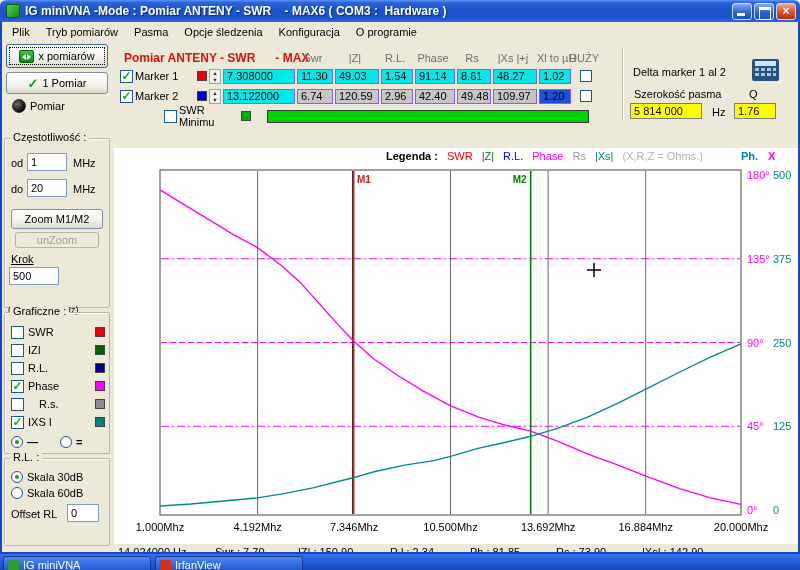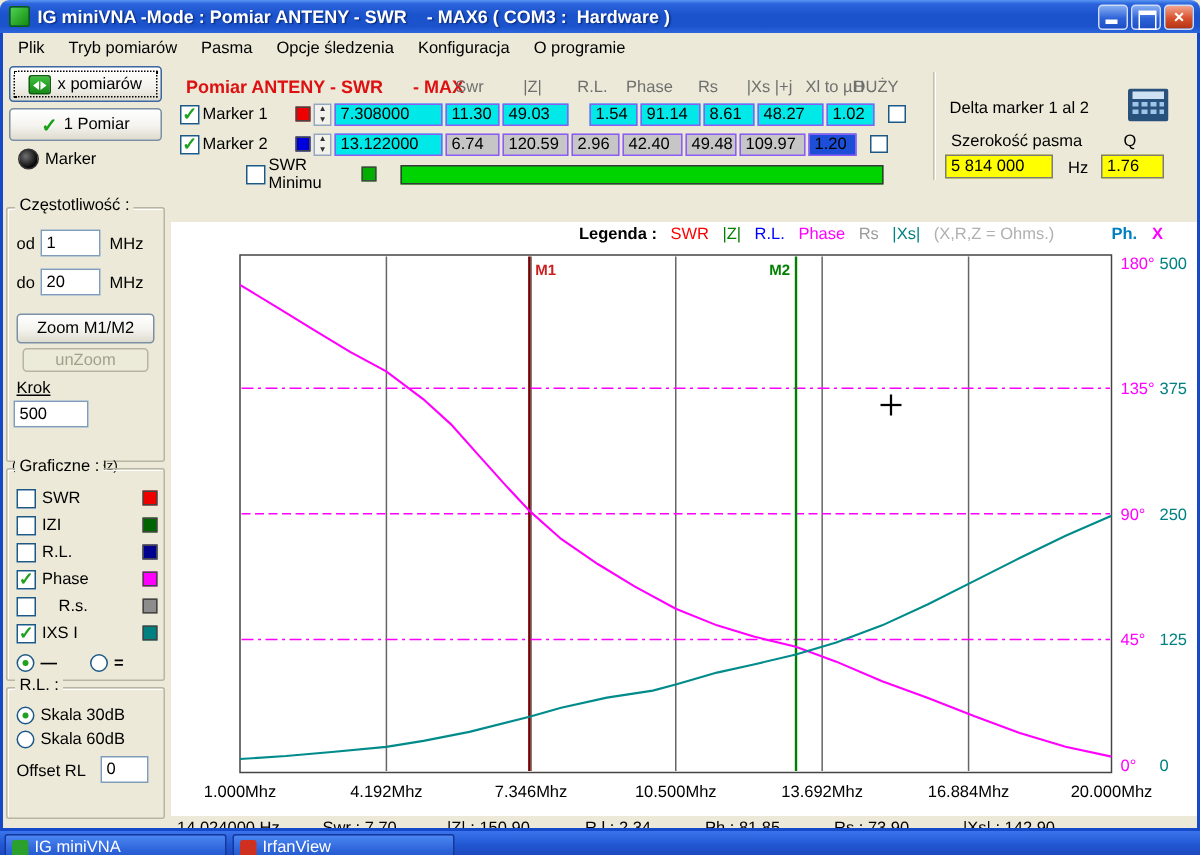--- a/index.html
+++ b/index.html
@@ -119,21 +119,21 @@
 <div class="xpbtn focus abs" style="left:6px;top:44px;width:102px;height:24px;">
   <span class="multi-icon"></span>
   <span>x pomiarów</span>
 </div>
 <div class="xpbtn abs" style="left:6px;top:72px;width:102px;height:22px;">
   <span class="check-glyph">✓</span>
   <span>1 Pomiar</span>
 </div>
 <div class="srow" style="left:12px;top:98px;">
   <span class="pomiar-led"></span>
-  <span>Marker</span>
+  <span>Pomiar</span>
 </div>
 
 <div class="grp" style="left:4px;top:138px;width:106px;height:170px;">
   <span class="grp-title">Częstotliwość :</span>
   <span class="abs" style="left:6px;top:18px;">od</span>
   <input class="tin abs" style="left: 22px; top: 14px; width: 40px; height: 18px;" value="1">
   <span class="abs" style="left:68px;top:18px;">MHz</span>
   <span class="abs" style="left:6px;top:44px;">do</span>
   <input class="tin abs" style="left: 22px; top: 40px; width: 40px; height: 18px;" value="20">
   <span class="abs" style="left:68px;top:44px;">MHz</span>
@@ -221,21 +221,21 @@
   <span class="cb">✓</span>
   <span class="mlabel">Marker 1</span>
   <span class="swatch" style="background-color: rgb(238, 0, 0);"></span>
   <span class="spinner">
     <span>▲</span>
     <span>▼</span>
   </span>
   <span class="cell freq" style="background-color: rgb(0, 232, 232);">7.308000</span>
   <span class="cell w36" style="background-color: rgb(0, 232, 232);">11.30</span>
   <span class="cell w44" style="background-color: rgb(0, 232, 232);">49.03</span>
-  <span class="cell w32" style="background-color: rgb(0, 232, 232); margin-left: 12px;">1.54</span>
+  <span class="cell w32" style="background-color: rgb(0, 232, 232);">1.54</span>
   <span class="cell w40" style="background-color: rgb(0, 232, 232);">91.14</span>
   <span class="cell w34" style="background-color: rgb(0, 232, 232);">8.61</span>
   <span class="cell w44" style="background-color: rgb(0, 232, 232);">48.27</span>
   <span class="cell w32" style="background-color: rgb(0, 232, 232);">1.02</span>
   <span class="duzycol">
       <span class="cb small"></span>
     </span>
 </div>
 
 <div class="mrow" style="top:88px;">

